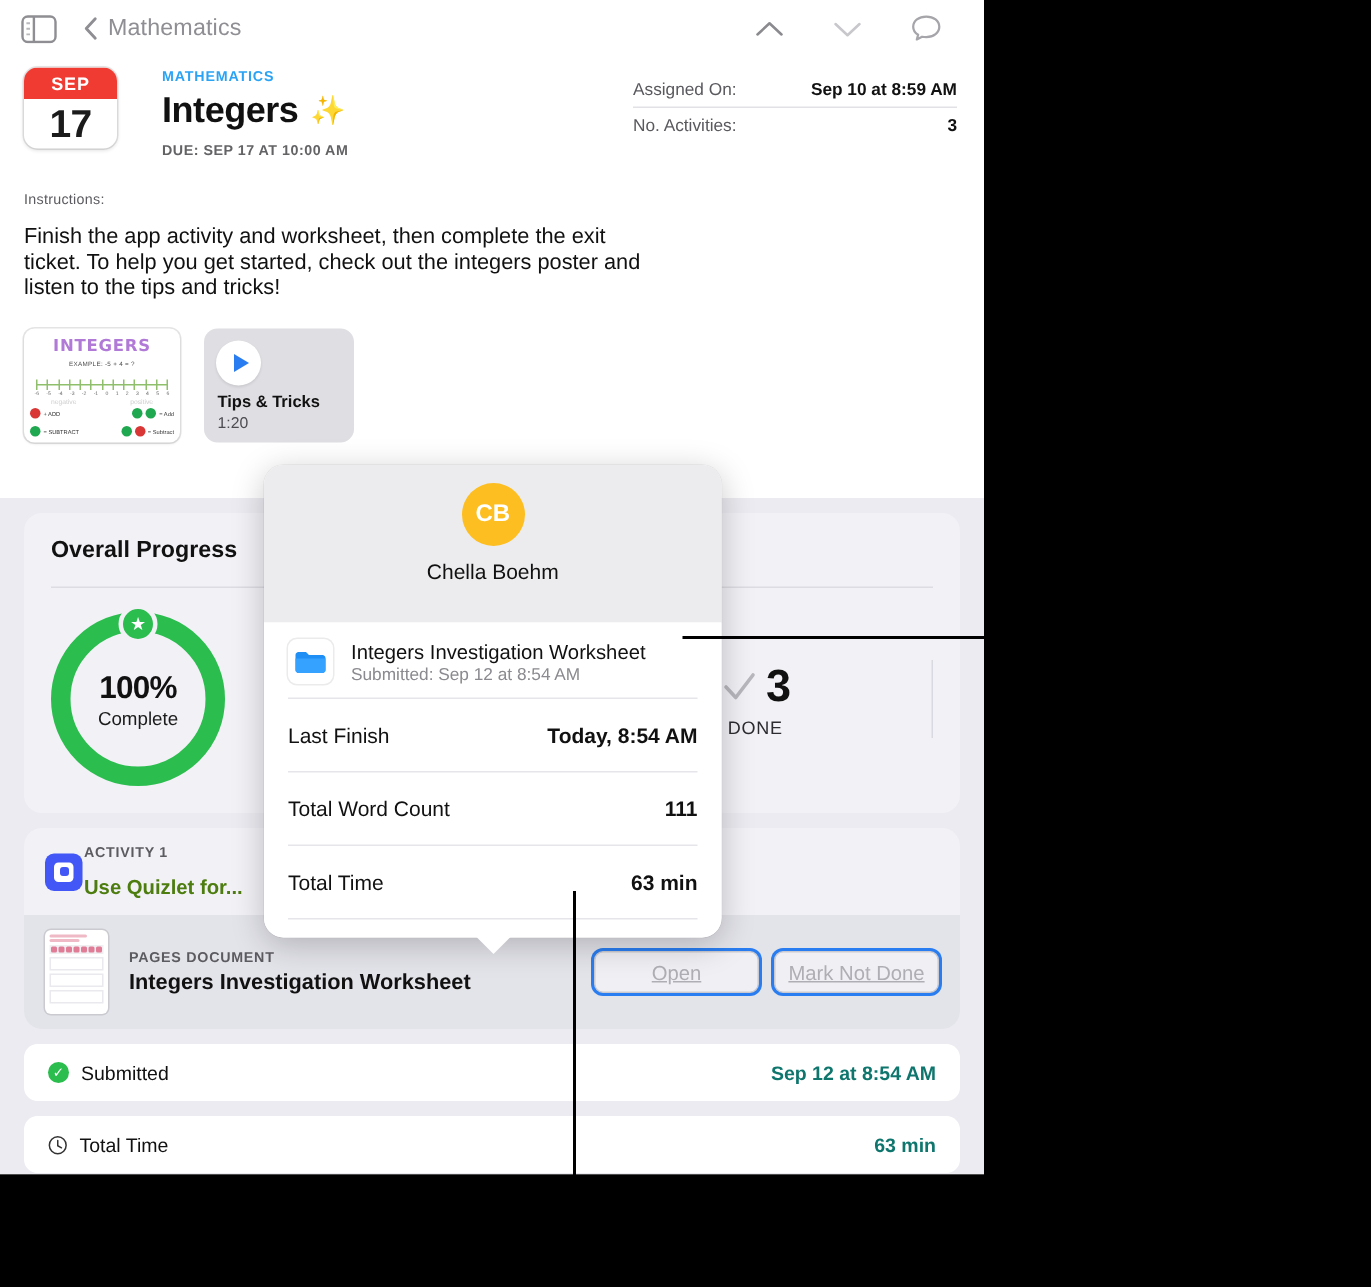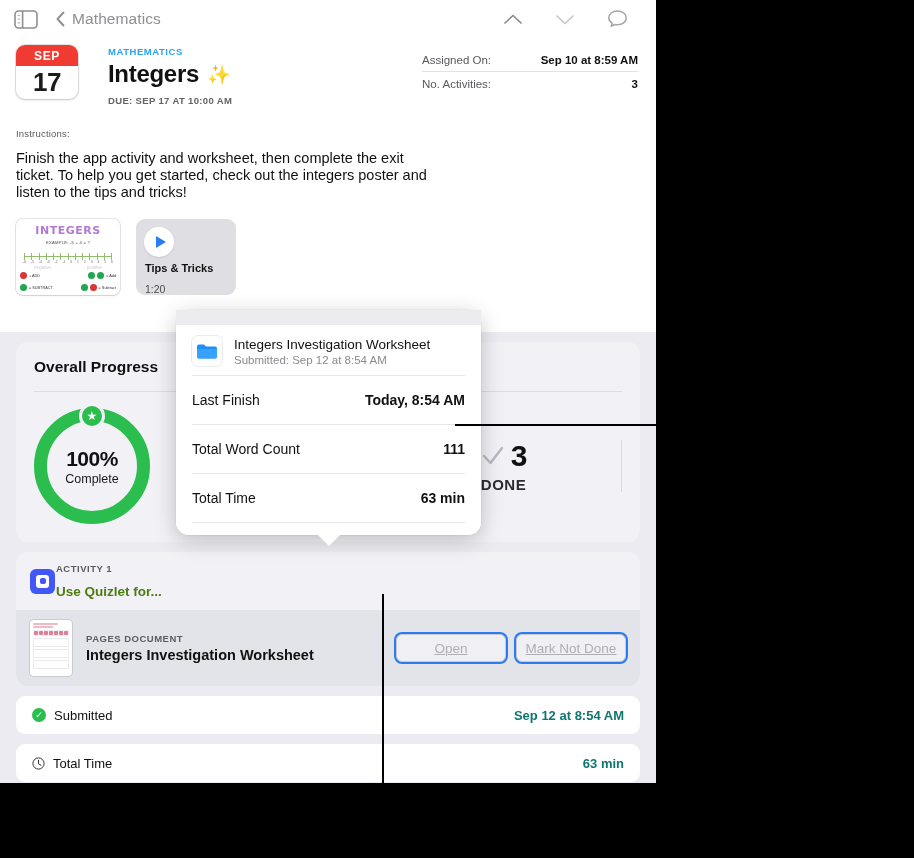--- a/index.html
+++ b/index.html
@@ -110,21 +110,21 @@
     width: 100px; height: 76px; border-radius: 9px; background: #dedee3;
     position: relative; padding: 8px;
   }
   .play-circle {
     width: 30px; height: 30px; border-radius: 50%; background: #fff;
     display: flex; align-items: center; justify-content: center;
     box-shadow: 0 1px 2px rgba(0,0,0,.10);
   }
   .play-tri { width: 0; height: 0; border-left: 10px solid #2a7df0; border-top: 6px solid transparent; border-bottom: 6px solid transparent; margin-left: 3px; }
   .video-title { position: absolute; left: 9px; bottom: 21px; font-size: 11px; font-weight: bold; color: #111; }
-  .video-dur { position: absolute; left: 9px; bottom: 0; font-size: 10.5px; color: #4c4c51; }
+  .video-dur { position: absolute; left: 9px; bottom: 7px; font-size: 10.5px; color: #4c4c51; }
 
   
   .grey-area {
     position: absolute; left: 0; top: 332px; right: 0; bottom: 0;
     background: #ebebf1;
     padding: 10px 16px 0 16px;
   }
   .card { background: #f1f1f6; border-radius: 12px; }
 
   .progress-card { padding: 16px 18px 18px 18px; }
@@ -147,21 +147,21 @@
   .donut-center {
     position: absolute; inset: 0; display: flex; flex-direction: column;
     align-items: center; justify-content: center;
   }
   .donut-pct { font-size: 21px; font-weight: bold; color: #111; letter-spacing: -.5px; }
   .donut-sub { font-size: 12.5px; color: #1b1b1b; margin-top: 1px; }
 
   .stats { display: flex; align-items: center; flex: 1 1 auto; }
   .stat-cell { flex: 1 1 0; text-align: center; }
   .stat-value { display: flex; align-items: center; justify-content: center; gap: 6px; font-size: 30px; font-weight: bold; color: #111; letter-spacing: -1px; }
-  .stat-label { font-size: 15px; font-weight: bold; color: #2c2c30; letter-spacing: .5px; margin-top: 3px; }
+  .stat-label { font-size: 12px; font-weight: normal; color: #2c2c30; letter-spacing: .5px; margin-top: 3px; }
   .stat-sep { width: 1px; height: 52px; background: #d9d9e0; }
 
   .activity-card { margin-top: 10px; overflow: hidden; }
   .activity-head { display: flex; align-items: center; gap: 1px; padding: 11px 14px 11px 14px; }
   .quizlet-icon {
     width: 25px; height: 25px; border-radius: 6px; background: #4257f5;
     display: flex; align-items: center; justify-content: center; flex: 0 0 auto;
   }
   .quizlet-inner { width: 13px; height: 13px; border-radius: 3px; background: #fff; display: flex; align-items: center; justify-content: center; }
   .quizlet-dot { width: 6px; height: 6px; border-radius: 2px; background: #4257f5; }
@@ -503,20 +503,24 @@
           </span>
           <span>Total Time</span>
         </div>
         <div class="info-val">63 min</div>
       </div>
 
     </div>
   </div>
 
   <div class="popover">
+    <div class="pop-head">
+      <div class="pop-avatar">CB</div>
+      <div class="pop-name">Chella Boehm</div>
+    </div>
     <div class="pop-gap"></div>
     <div class="pop-body">
       <div class="pop-file">
         <div class="folder-icon">
           <svg width="22" height="17" viewBox="0 0 22 17">
             <path d="M1 3.6c0-1.1.9-2 2-2h5l2 2h9c1.1 0 2 .9 2 2v8c0 1.1-.9 2-2 2H3c-1.1 0-2-.9-2-2z" fill="#1f8ff5"></path>
             <path d="M1 6h20v7.6c0 1.1-.9 2-2 2H3c-1.1 0-2-.9-2-2z" fill="#36a2ff"></path>
           </svg>
         </div>
         <div>

